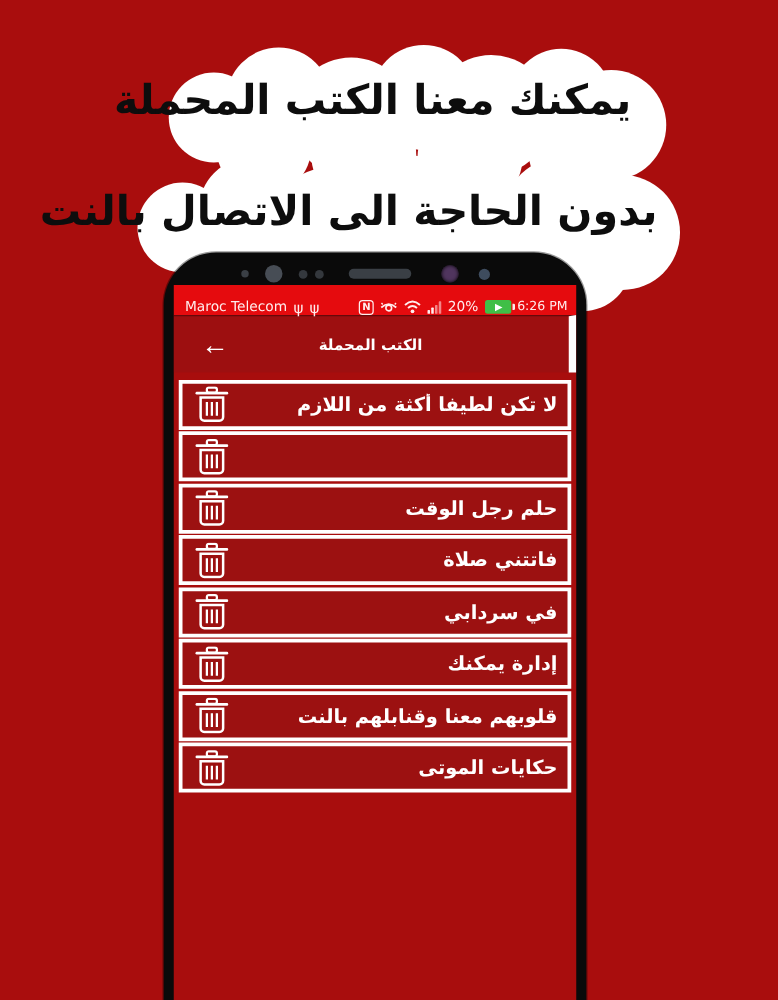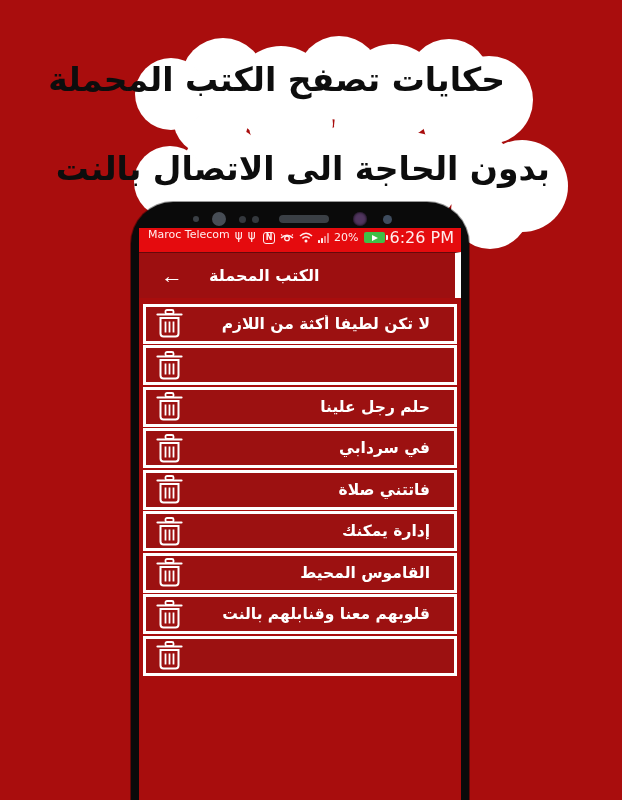--- a/index.html
+++ b/index.html
@@ -36,21 +36,21 @@
       110px 0 0 12px var(--cloud-white),
       168px -16px 0 6px var(--cloud-white),
       222px -2px 0 12px var(--cloud-white),
       278px -14px 0 5px var(--cloud-white),
       318px 6px 0 8px var(--cloud-white),
       40px 24px 0 2px var(--cloud-white),
       120px 30px 0 6px var(--cloud-white),
       205px 32px 0 6px var(--cloud-white),
       290px 28px 0 2px var(--cloud-white);
   }
-  .cloud2{left:104px;top:116px;width:446px;height:112px;}
+  .cloud2{left:80px;top:116px;width:446px;height:112px;}
   .cloud2 .blob{
     box-shadow:
       55px -14px 0 6px var(--cloud-white),
       118px 0 0 12px var(--cloud-white),
       180px -16px 0 6px var(--cloud-white),
       240px -2px 0 12px var(--cloud-white),
       300px -14px 0 5px var(--cloud-white),
       352px 4px 0 10px var(--cloud-white),
       45px 26px 0 2px var(--cloud-white),
       130px 32px 0 6px var(--cloud-white),
@@ -83,21 +83,21 @@
   .sensor{left:252px;top:13px;width:9px;height:9px;background:#3e4c5e;}
 
   .screen{
     width:322px;height:572px;background:var(--screen-bg);
     position:relative;overflow:hidden;
   }
 
   
   .status-bar{
     height:24px;background:var(--status-bar-bg);
-    display:flex;align-items:flex-start;justify-content:space-between;
+    display:flex;align-items:flex-end;justify-content:space-between;
     padding:0 7px 0 9px;color:#FFEDED;font-size:11px;
   }
   .sb-left,.sb-right{display:flex;align-items:center;gap:5px;}
   .usb{font-size:12px;line-height:1;color:#FFEDED;}
   .nfc{
     width:12px;height:12px;border:1.4px solid #FFEDED;border-radius:3px;
     font-size:8px;font-weight:bold;display:flex;align-items:center;justify-content:center;
   }
   .sigbars{display:flex;align-items:flex-end;gap:1px;height:10px;}
   .sigbars i{display:block;width:2px;background:#FFEDED;border-radius:.5px;}
@@ -110,57 +110,57 @@
     background:var(--battery-green);display:flex;align-items:center;justify-content:center;
   }
   .battery::after{
     content:"";position:absolute;right:-3px;top:3px;width:2px;height:5px;
     background:#FFEDED;border-radius:0 1px 1px 0;
   }
   .bolt{
     width:0;height:0;border-top:3px solid transparent;border-bottom:3px solid transparent;
     border-left:6px solid #fff;margin-left:2px;
   }
-  .time{font-size:16px;}
+  .time{font-size:10px;}
 
   
   .app-header{
     height:46px;background:var(--header-bg);
     border-top:1px solid rgba(0,0,0,.35);
     border-right:6px solid #fff;
     display:flex;align-items:center;gap:26px;
     padding:0 0 0 22px;color:var(--text-white);
   }
   .back-arrow{
     background:none;border:none;color:var(--text-white);
     font-size:22px;line-height:1;cursor:pointer;padding:0;
   }
-  .app-title{font-size:16px;font-weight:bold;direction:rtl;}
+  .app-title{font-size:12px;font-weight:bold;direction:rtl;margin-left:46px;}
 
   
   .book-list{padding-top:4px;}
   .book-row{
     height:40px;margin:1.5px 4px;border:3px solid var(--card-border);
     background:var(--card-bg);
     display:flex;align-items:center;direction:ltr;
-    padding:0 24px 0 10px;cursor:pointer;
+    padding:0 8px 0 10px;cursor:pointer;
   }
   .trash-btn{background:none;border:none;padding:0;cursor:pointer;display:flex;align-items:center;}
   .book-title{
     flex:1;direction:rtl;text-align:right;
     color:var(--text-white);font-size:15.5px;font-weight:bold;
     white-space:nowrap;overflow:hidden;
   }
 </style>
 </head>
 <body>
 
 <div class="cloud-line cloud1">
   <span class="blob"></span>
-  <div class="cloud-text">حكايات تصفح الكتب المحملة</div>
+  <div class="cloud-text">يمكنك معنا الكتب المحملة</div>
 </div>
 <div class="cloud-line cloud2">
   <span class="blob"></span>
   <div class="cloud-text">بدون الحاجة الى الاتصال بالنت</div>
 </div>
 
 <div class="phone">
   <div class="bezel-top">
     <span class="dot dot-a"></span>
     <span class="dot dot-b"></span>
@@ -244,79 +244,66 @@
         <button class="trash-btn">
           <svg width="27" height="29" viewBox="0 0 27 29">
             <rect x="9.5" y="1" width="8" height="4" rx="1.5" fill="none" stroke="#fff" stroke-width="1.8"></rect>
             <line x1="1.5" y1="5.5" x2="25.5" y2="5.5" stroke="#fff" stroke-width="2.2" stroke-linecap="round"></line>
             <path d="M4.5 9 h18 v15.5 a3 3 0 0 1 -3 3 h-12 a3 3 0 0 1 -3 -3 Z" fill="none" stroke="#fff" stroke-width="2"></path>
             <line x1="9.5" y1="12.5" x2="9.5" y2="23.5" stroke="#fff" stroke-width="1.8"></line>
             <line x1="13.5" y1="12.5" x2="13.5" y2="23.5" stroke="#fff" stroke-width="1.8"></line>
             <line x1="17.5" y1="12.5" x2="17.5" y2="23.5" stroke="#fff" stroke-width="1.8"></line>
           </svg>
         </button>
-        <div class="book-title">حلم رجل علينا</div>
+        <div class="book-title">حلم رجل الوقت</div>
+      </div>
+
+      <div class="book-row">
+        <button class="trash-btn">
+          <svg width="27" height="29" viewBox="0 0 27 29">
+            <rect x="9.5" y="1" width="8" height="4" rx="1.5" fill="none" stroke="#fff" stroke-width="1.8"></rect>
+            <line x1="1.5" y1="5.5" x2="25.5" y2="5.5" stroke="#fff" stroke-width="2.2" stroke-linecap="round"></line>
+            <path d="M4.5 9 h18 v15.5 a3 3 0 0 1 -3 3 h-12 a3 3 0 0 1 -3 -3 Z" fill="none" stroke="#fff" stroke-width="2"></path>
+            <line x1="9.5" y1="12.5" x2="9.5" y2="23.5" stroke="#fff" stroke-width="1.8"></line>
+            <line x1="13.5" y1="12.5" x2="13.5" y2="23.5" stroke="#fff" stroke-width="1.8"></line>
+            <line x1="17.5" y1="12.5" x2="17.5" y2="23.5" stroke="#fff" stroke-width="1.8"></line>
+          </svg>
+        </button>
+        <div class="book-title">فاتتني صلاة</div>
       </div>
 
       <div class="book-row">
         <button class="trash-btn">
           <svg width="27" height="29" viewBox="0 0 27 29">
             <rect x="9.5" y="1" width="8" height="4" rx="1.5" fill="none" stroke="#fff" stroke-width="1.8"></rect>
             <line x1="1.5" y1="5.5" x2="25.5" y2="5.5" stroke="#fff" stroke-width="2.2" stroke-linecap="round"></line>
             <path d="M4.5 9 h18 v15.5 a3 3 0 0 1 -3 3 h-12 a3 3 0 0 1 -3 -3 Z" fill="none" stroke="#fff" stroke-width="2"></path>
             <line x1="9.5" y1="12.5" x2="9.5" y2="23.5" stroke="#fff" stroke-width="1.8"></line>
             <line x1="13.5" y1="12.5" x2="13.5" y2="23.5" stroke="#fff" stroke-width="1.8"></line>
             <line x1="17.5" y1="12.5" x2="17.5" y2="23.5" stroke="#fff" stroke-width="1.8"></line>
           </svg>
         </button>
         <div class="book-title">في سردابي</div>
       </div>
 
-      <div class="book-row">
-        <button class="trash-btn">
-          <svg width="27" height="29" viewBox="0 0 27 29">
-            <rect x="9.5" y="1" width="8" height="4" rx="1.5" fill="none" stroke="#fff" stroke-width="1.8"></rect>
-            <line x1="1.5" y1="5.5" x2="25.5" y2="5.5" stroke="#fff" stroke-width="2.2" stroke-linecap="round"></line>
-            <path d="M4.5 9 h18 v15.5 a3 3 0 0 1 -3 3 h-12 a3 3 0 0 1 -3 -3 Z" fill="none" stroke="#fff" stroke-width="2"></path>
-            <line x1="9.5" y1="12.5" x2="9.5" y2="23.5" stroke="#fff" stroke-width="1.8"></line>
-            <line x1="13.5" y1="12.5" x2="13.5" y2="23.5" stroke="#fff" stroke-width="1.8"></line>
-            <line x1="17.5" y1="12.5" x2="17.5" y2="23.5" stroke="#fff" stroke-width="1.8"></line>
-          </svg>
-        </button>
-        <div class="book-title">فاتتني صلاة</div>
-      </div>
-
 
       <div class="book-row">
         <button class="trash-btn">
           <svg width="27" height="29" viewBox="0 0 27 29">
             <rect x="9.5" y="1" width="8" height="4" rx="1.5" fill="none" stroke="#fff" stroke-width="1.8"></rect>
             <line x1="1.5" y1="5.5" x2="25.5" y2="5.5" stroke="#fff" stroke-width="2.2" stroke-linecap="round"></line>
             <path d="M4.5 9 h18 v15.5 a3 3 0 0 1 -3 3 h-12 a3 3 0 0 1 -3 -3 Z" fill="none" stroke="#fff" stroke-width="2"></path>
             <line x1="9.5" y1="12.5" x2="9.5" y2="23.5" stroke="#fff" stroke-width="1.8"></line>
             <line x1="13.5" y1="12.5" x2="13.5" y2="23.5" stroke="#fff" stroke-width="1.8"></line>
             <line x1="17.5" y1="12.5" x2="17.5" y2="23.5" stroke="#fff" stroke-width="1.8"></line>
           </svg>
         </button>
         <div class="book-title">إدارة يمكنك</div>
       </div>
 
-      <div class="book-row">
-        <button class="trash-btn">
-          <svg width="27" height="29" viewBox="0 0 27 29">
-            <rect x="9.5" y="1" width="8" height="4" rx="1.5" fill="none" stroke="#fff" stroke-width="1.8"></rect>
-            <line x1="1.5" y1="5.5" x2="25.5" y2="5.5" stroke="#fff" stroke-width="2.2" stroke-linecap="round"></line>
-            <path d="M4.5 9 h18 v15.5 a3 3 0 0 1 -3 3 h-12 a3 3 0 0 1 -3 -3 Z" fill="none" stroke="#fff" stroke-width="2"></path>
-            <line x1="9.5" y1="12.5" x2="9.5" y2="23.5" stroke="#fff" stroke-width="1.8"></line>
-            <line x1="13.5" y1="12.5" x2="13.5" y2="23.5" stroke="#fff" stroke-width="1.8"></line>
-            <line x1="17.5" y1="12.5" x2="17.5" y2="23.5" stroke="#fff" stroke-width="1.8"></line>
-          </svg>
-        </button>
-        <div class="book-title">القاموس المحيط</div>
-      </div>
 
       <div class="book-row">
         <button class="trash-btn">
           <svg width="27" height="29" viewBox="0 0 27 29">
             <rect x="9.5" y="1" width="8" height="4" rx="1.5" fill="none" stroke="#fff" stroke-width="1.8"></rect>
             <line x1="1.5" y1="5.5" x2="25.5" y2="5.5" stroke="#fff" stroke-width="2.2" stroke-linecap="round"></line>
             <path d="M4.5 9 h18 v15.5 a3 3 0 0 1 -3 3 h-12 a3 3 0 0 1 -3 -3 Z" fill="none" stroke="#fff" stroke-width="2"></path>
             <line x1="9.5" y1="12.5" x2="9.5" y2="23.5" stroke="#fff" stroke-width="1.8"></line>
             <line x1="13.5" y1="12.5" x2="13.5" y2="23.5" stroke="#fff" stroke-width="1.8"></line>
             <line x1="17.5" y1="12.5" x2="17.5" y2="23.5" stroke="#fff" stroke-width="1.8"></line>
@@ -329,17 +316,18 @@
         <button class="trash-btn">
           <svg width="27" height="29" viewBox="0 0 27 29">
             <rect x="9.5" y="1" width="8" height="4" rx="1.5" fill="none" stroke="#fff" stroke-width="1.8"></rect>
             <line x1="1.5" y1="5.5" x2="25.5" y2="5.5" stroke="#fff" stroke-width="2.2" stroke-linecap="round"></line>
             <path d="M4.5 9 h18 v15.5 a3 3 0 0 1 -3 3 h-12 a3 3 0 0 1 -3 -3 Z" fill="none" stroke="#fff" stroke-width="2"></path>
             <line x1="9.5" y1="12.5" x2="9.5" y2="23.5" stroke="#fff" stroke-width="1.8"></line>
             <line x1="13.5" y1="12.5" x2="13.5" y2="23.5" stroke="#fff" stroke-width="1.8"></line>
             <line x1="17.5" y1="12.5" x2="17.5" y2="23.5" stroke="#fff" stroke-width="1.8"></line>
           </svg>
         </button>
+        <div class="book-title">حكايات الموتى</div>
       </div>
 
     </div>
   </div>
 </div>
 
 </body></html>

